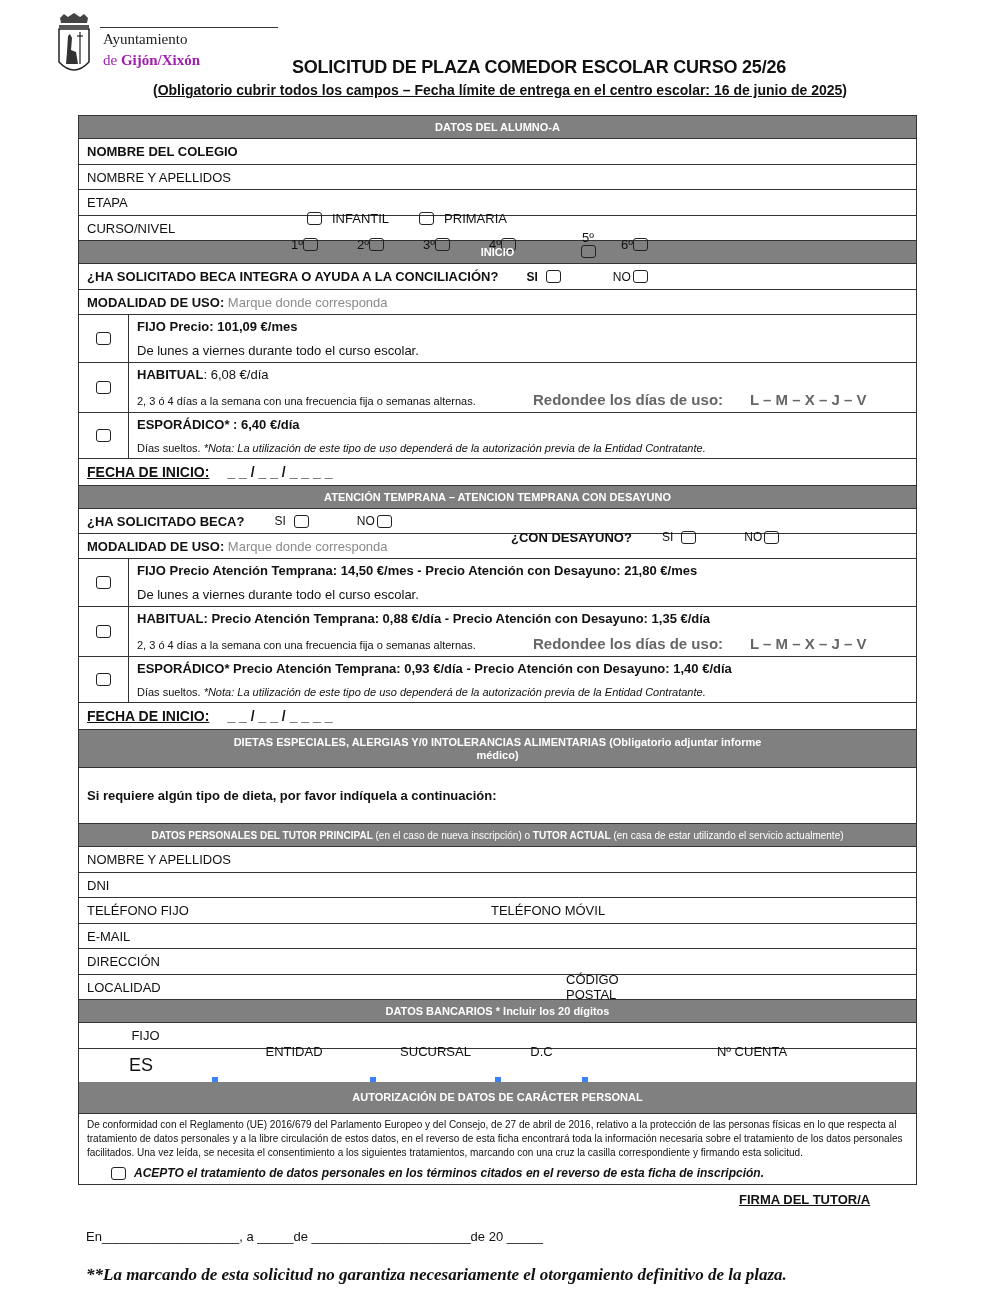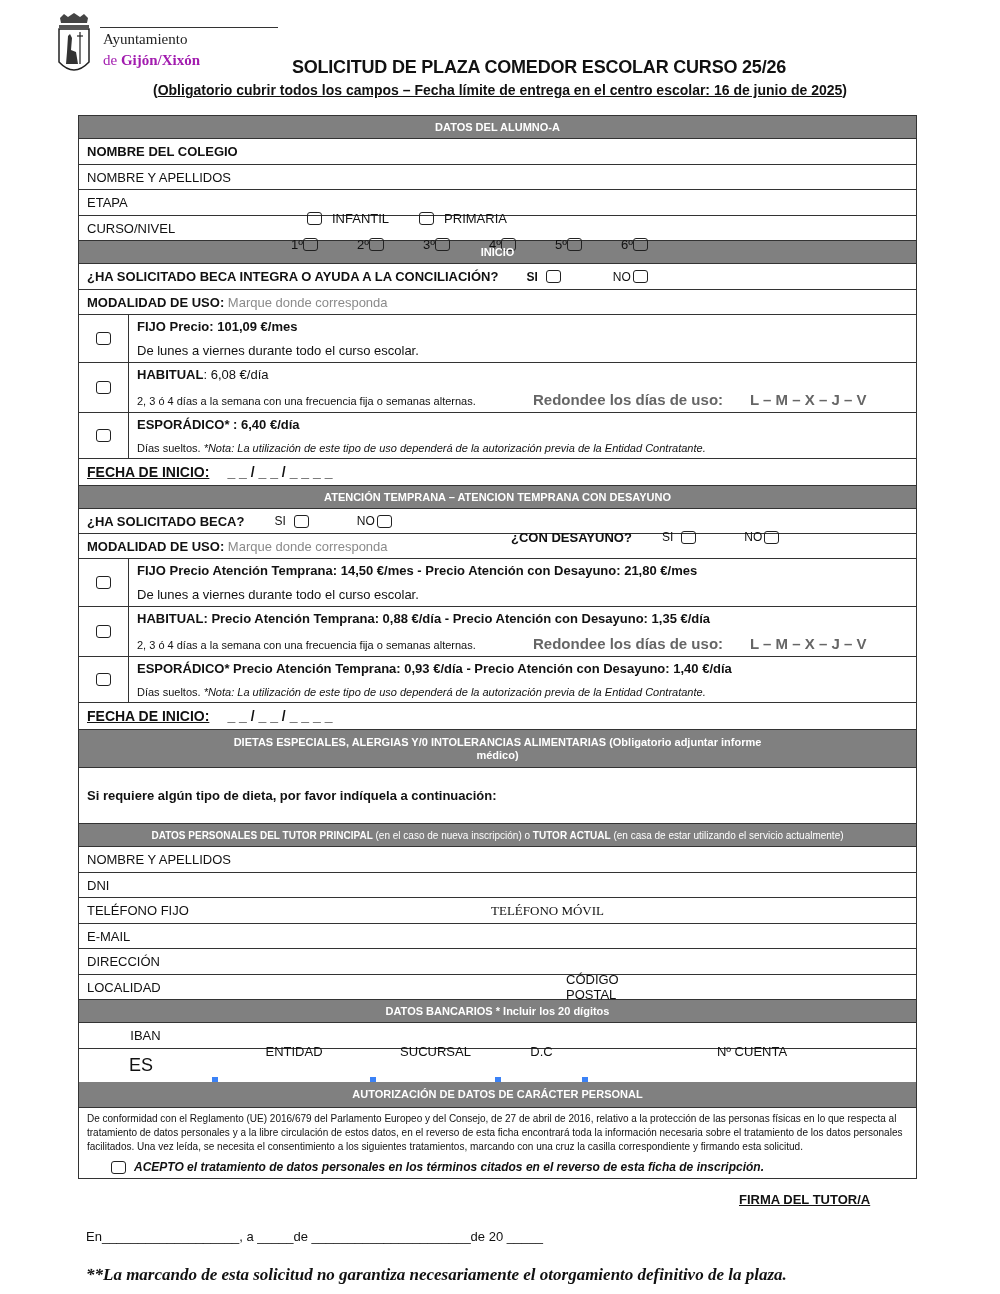--- a/index.html
+++ b/index.html
@@ -88,21 +88,21 @@
           <span class="chk"></span>
         </span>
       <span style="width:66px; display:inline-flex; align-items:center;">
           <span>3º</span>
           <span class="chk"></span>
         </span>
       <span style="width:66px; display:inline-flex; align-items:center;">
           <span>4º</span>
           <span class="chk"></span>
         </span>
-      <span style="width:66px; display:inline-flex; align-items:center;">
+      <span style="width:66px; display:inline-flex; align-items:center;flex-direction:column;">
           <span>5º</span>
           <span class="chk"></span>
         </span>
       <span style="width:66px; display:inline-flex; align-items:center;">
           <span>6º</span>
           <span class="chk"></span>
         </span>
     </div>
   </div>
 
@@ -233,55 +233,55 @@
     <div class="cell" style="width:166px;">NOMBRE Y APELLIDOS</div>
     <div class="cell bl" style="flex:1;"></div>
   </div>
   <div class="row" style="height:25px;">
     <div class="cell" style="width:51px;">DNI</div>
     <div class="cell bl" style="flex:1;"></div>
   </div>
   <div class="row" style="height:26px;">
     <div class="cell" style="width:122px;">TELÉFONO FIJO</div>
     <div class="cell bl" style="width:282px;"></div>
-    <div class="cell" style="width:132px;font-family:Liberation Serif, serif;">TELÉFONO MÓVIL</div>
+    <div class="cell" style="width:132px;">TELÉFONO MÓVIL</div>
     <div class="cell bl" style="flex:1;"></div>
   </div>
   <div class="row" style="height:25px;">
     <div class="cell" style="width:67px;">E-MAIL</div>
     <div class="cell bl" style="flex:1;"></div>
   </div>
   <div class="row" style="height:26px;">
     <div class="cell" style="width:91px;">DIRECCIÓN</div>
     <div class="cell bl" style="flex:1;"></div>
   </div>
   <div class="row" style="height:25px;">
     <div class="cell" style="width:91px;">LOCALIDAD</div>
     <div class="cell bl" style="width:388px;"></div>
     <div class="cell" style="width:119px;">CÓDIGO POSTAL</div>
     <div class="cell bl" style="flex:1;"></div>
   </div>
 
   <div class="hdr" style="height:23px;">DATOS BANCARIOS * Incluir los 20 dígitos</div>
   <div class="row" style="height:26px;">
-    <div class="bank-cell" style="width:133px;">IBAN</div>
+    <div class="bank-cell" style="width:133px;">FIJO</div>
     <div class="bank-cell bl" style="width:158px;">ENTIDAD</div>
     <div class="bank-cell bl" style="width:125px;">SUCURSAL</div>
     <div class="bank-cell bl" style="width:87px;">D.C</div>
     <div class="bank-cell bl" style="flex:1;">Nº CUENTA</div>
   </div>
   <div class="row" style="height:33px; border-bottom:none;">
     <div class="bank-cell" style="width:133px; font-size:18px; justify-content:flex-start; padding-left:50px;">ES</div>
     <div class="bank-cell bl" style="width:158px;"></div>
     <div class="bank-cell bl" style="width:125px;"></div>
     <div class="bank-cell bl" style="width:87px;"></div>
     <div class="bank-cell bl" style="flex:1;"></div>
   </div>
 
-  <div class="hdr" style="height:26px;">AUTORIZACIÓN DE DATOS DE CARÁCTER PERSONAL</div>
+  <div class="hdr" style="height:32px;">AUTORIZACIÓN DE DATOS DE CARÁCTER PERSONAL</div>
   <div style="border-bottom:1px solid #333;">
     <div class="legal">De conformidad con el Reglamento (UE) 2016/679 del Parlamento Europeo y del Consejo, de 27 de abril de 2016, relativo a la protección de las personas físicas en lo que respecta al tratamiento de datos personales y a la libre circulación de estos datos, en el reverso de esta ficha encontrará toda la información necesaria sobre el  tratamiento de los datos personales facilitados. Una vez leída, se necesita el consentimiento a los siguientes tratamientos, marcando con una cruz la casilla  correspondiente y firmando esta solicitud.</div>
     <div class="accept">
       <span class="chk"></span>
       <span>ACEPTO el tratamiento de datos personales en los términos citados en el reverso de esta ficha de inscripción.</span>
     </div>
   </div>
 </div>
 
 <div class="firma">FIRMA DEL TUTOR/A</div>

